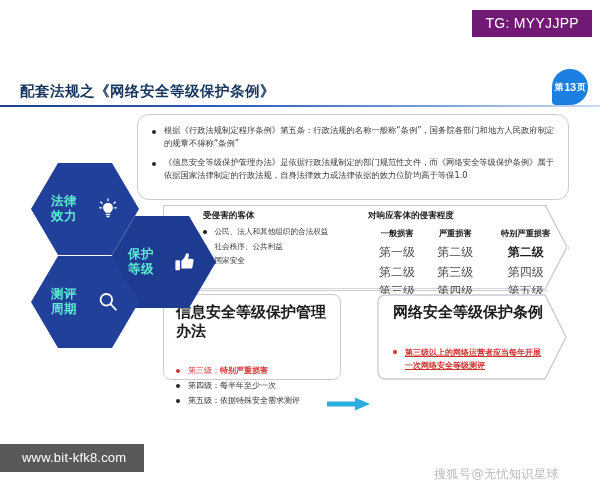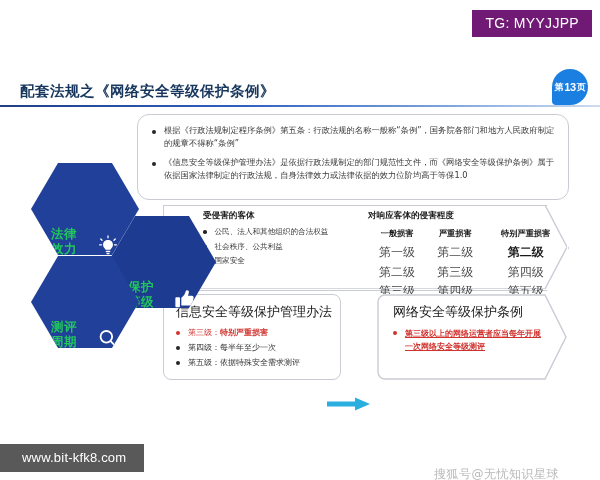--- a/index.html
+++ b/index.html
@@ -108,24 +108,24 @@
     font-size: 8.3px;
     line-height: 1.55;
     color: #3a3a3a;
     font-family: "DejaVu Sans", sans-serif;
   }
 
   
   .hex {
     position: absolute;
     background: #21409a;
-    color: #22c55e;
+    color: #5eead4;
     clip-path: polygon(25% 2%, 75% 2%, 100% 50%, 75% 98%, 25% 98%, 0% 50%);
     display: flex;
-    align-items: flex-end;
+    align-items: center;
     justify-content: center;
     gap: 20px;
   }
   .hex .hex-label {
     font-size: 12.5px;
     font-weight: bold;
     line-height: 1.22;
     letter-spacing: 0.5px;
     text-align: center;
   }
@@ -222,24 +222,24 @@
   }
   .chev-br {
     position: absolute;
     left: 377px;
     top: 228px;
     width: 190px;
     height: 86px;
     background: #ffffff;
   }
   .panel-title {
-    font-size: 13px;
-    font-weight: normal;
+    font-size: 15px;
+    font-weight: bold;
     color: #1a1a1a;
-    margin-bottom: 6px;
+    margin-bottom: 24px;
     font-family: "DejaVu Sans", sans-serif;
   }
   .p-item {
     display: flex;
     align-items: flex-start;
     font-size: 8px;
     color: #333333;
     margin-bottom: 4px;
     font-family: "DejaVu Sans", sans-serif;
   }

